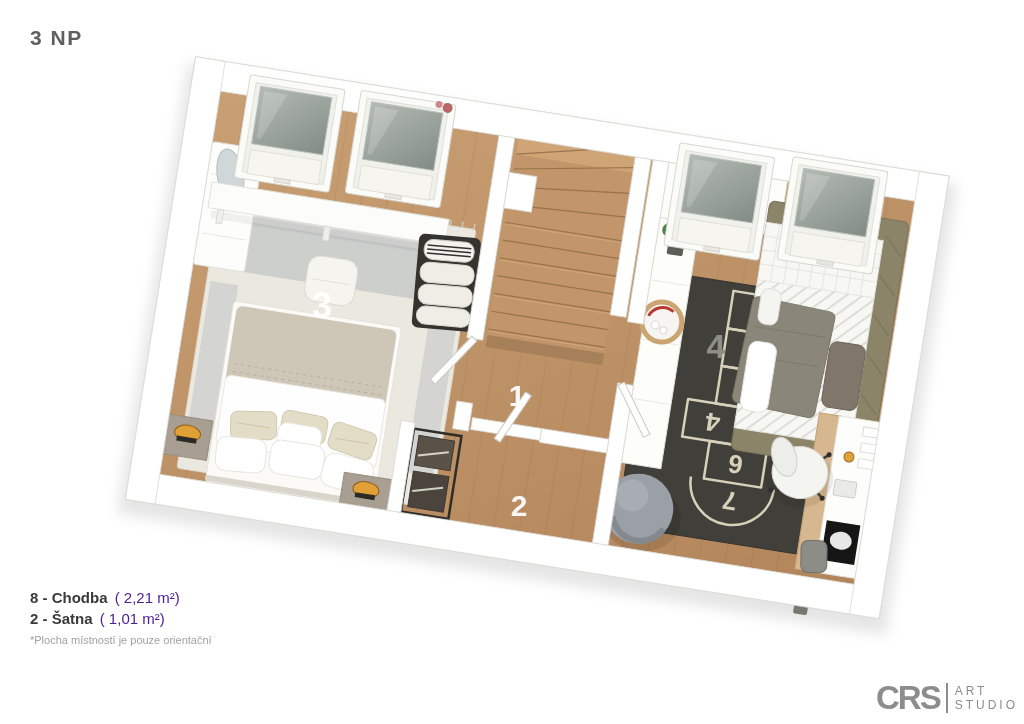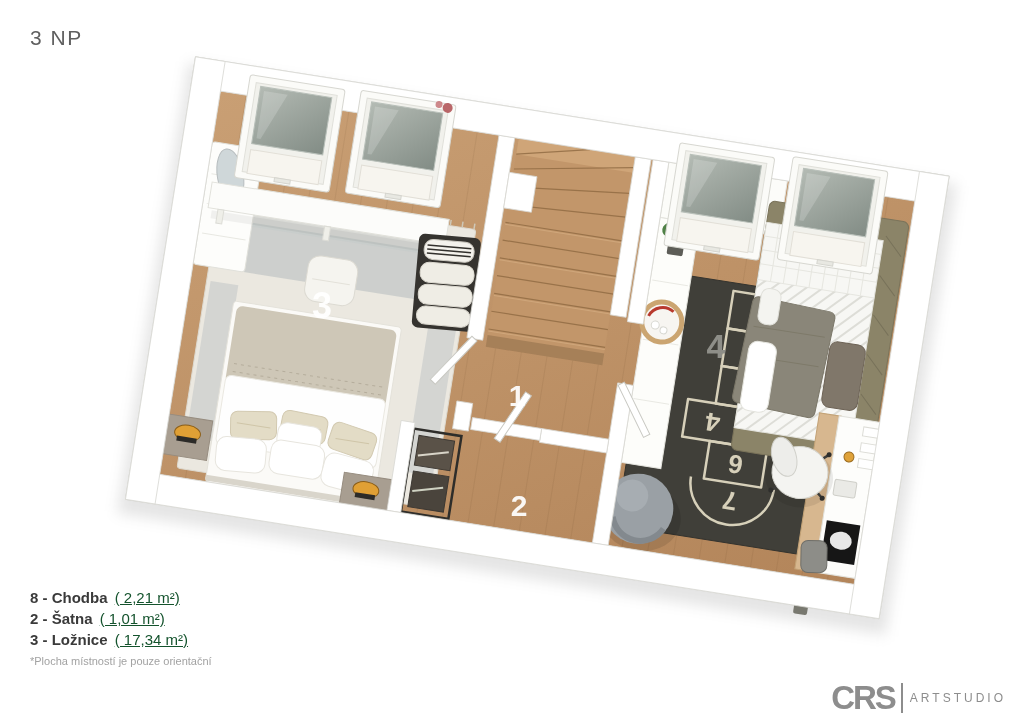--- a/index.html
+++ b/index.html
@@ -1,30 +1,30 @@
 <!DOCTYPE html>
 <html><head>
 <meta charset="utf-8">
 <style>
   html,body{margin:0;padding:0;background:#ffffff;}
   .page{position:relative;width:1024px;height:724px;background:#ffffff;overflow:hidden;
         font-family:"Liberation Sans", sans-serif;}
   .title{position:absolute;left:30px;top:26px;font-size:21px;color:#5f5f5f;
-         letter-spacing:1.5px;font-weight:400;}
+         letter-spacing:1.5px;font-weight:700;}
   .plan{position:absolute;left:0;top:0;}
   .legend{position:absolute;left:30px;top:589px;color:#4c4c4c;}
   .legend-title{font-size:20px;letter-spacing:0.5px;color:#4c4c4c;font-weight:400;margin-bottom:9px;}
   .legend-row{font-size:15px;margin-bottom:4px;color:#3d3d3d;}
   .lr-label{font-weight:700;color:#3a3a3a;}
-  .lr-area{font-weight:400;color:#14532d;margin-left:3px;text-decoration:underline;}
+  .lr-area{font-weight:400;color:#4c1d95;margin-left:3px;}
   .footnote{font-size:11px;color:#a2a2a2;margin-top:7px;}
-  .logo{position:absolute;right:18px;bottom:10px;display:flex;align-items:center;color:#8d8d8d;}
+  .logo{position:absolute;right:6px;bottom:10px;display:flex;align-items:center;color:#8d8d8d;}
   .logo-brand{font-size:33px;font-weight:700;letter-spacing:-2px;line-height:1;}
   .logo-divider{width:2px;height:30px;background:#8d8d8d;margin:0 7px 0 6px;}
-  .logo-studio{display:flex;flex-direction:row;font-size:12px;letter-spacing:3px;
+  .logo-studio{display:flex;flex-direction:column;font-size:12px;letter-spacing:3px;
                line-height:14px;font-weight:400;}
   text{font-family:"Liberation Sans", sans-serif;}
 </style>
 </head>
 <body>
 
 <div class="page">
 
   <div class="title">3 NP</div>
 
@@ -429,24 +429,20 @@
 
   <div class="legend">
     <div class="legend-row">
       <span class="lr-label">8 - Chodba</span>
       <span class="lr-area">( 2,21 m²)</span>
     </div>
     <div class="legend-row">
       <span class="lr-label">2 - Šatna</span>
       <span class="lr-area">( 1,01 m²)</span>
     </div>
-    <div class="legend-row">
-      <span class="lr-label">3 - Ložnice</span>
-      <span class="lr-area">( 17,34 m²)</span>
-    </div>
     <div class="footnote">*Plocha místností je pouze orientační</div>
   </div>
 
   <div class="logo">
     <span class="logo-brand">CRS</span>
     <span class="logo-divider"></span>
     <span class="logo-studio">
       <span>ART</span>
       <span>STUDIO</span>
     </span>

